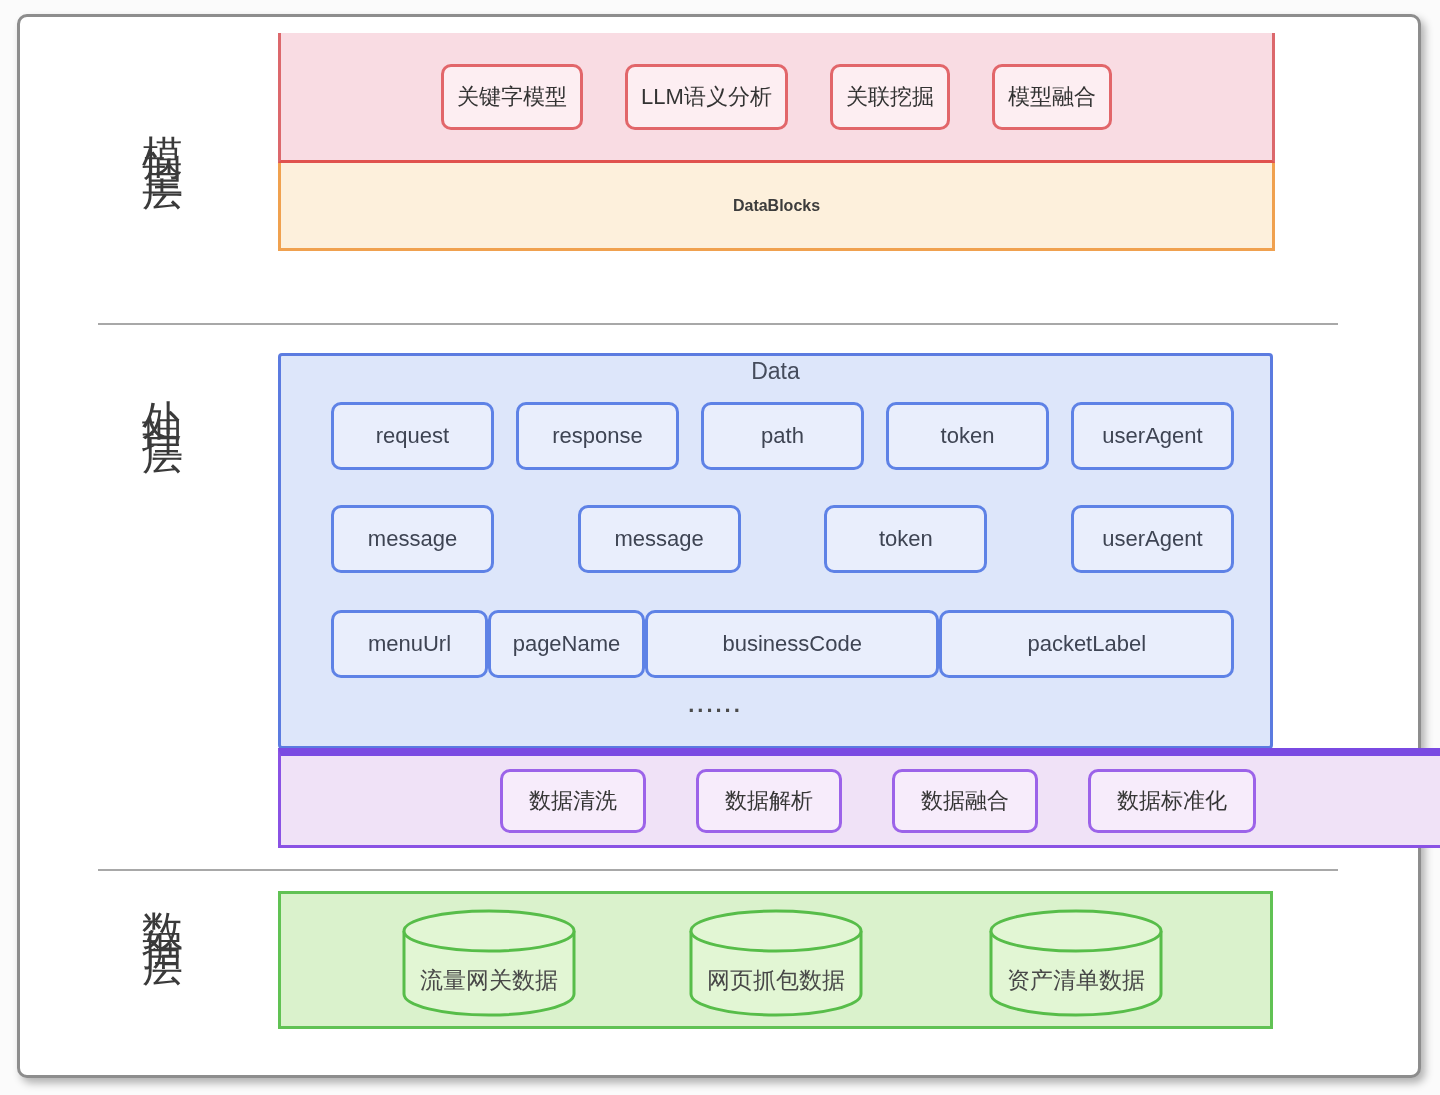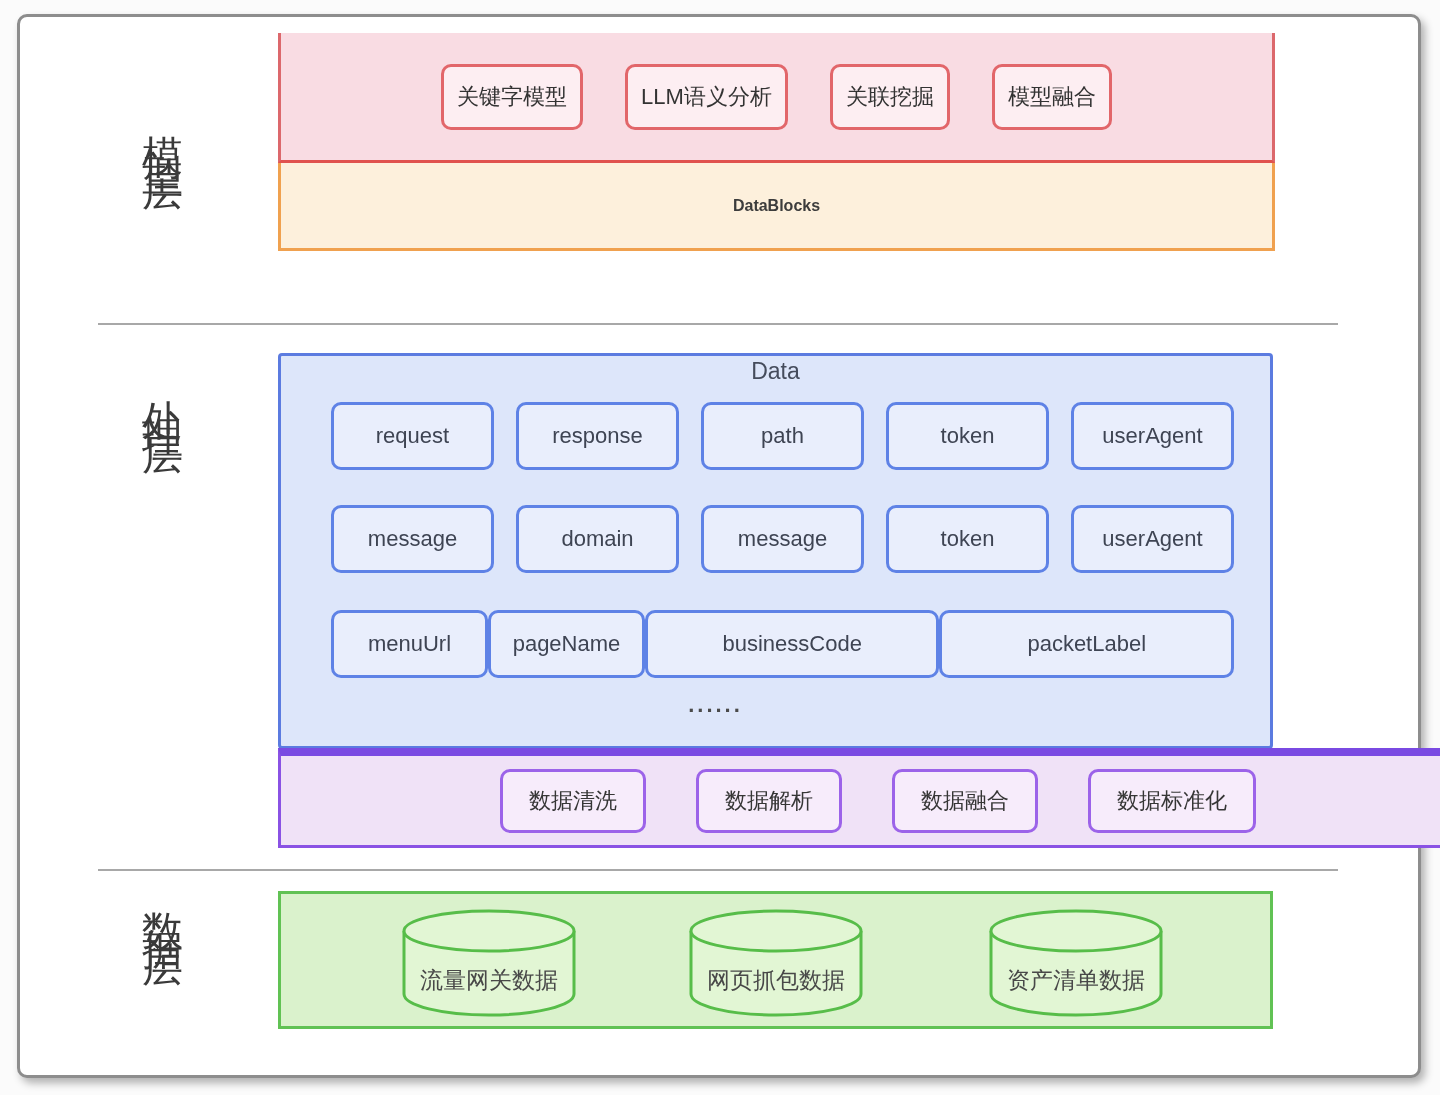--- a/index.html
+++ b/index.html
@@ -188,21 +188,20 @@
     <div class="data-title">Data</div>
     <div class="field-row row-1">
       <div class="field-box w-std">request</div>
       <div class="field-box w-std">response</div>
       <div class="field-box w-std">path</div>
       <div class="field-box w-std">token</div>
       <div class="field-box w-std">userAgent</div>
     </div>
     <div class="field-row row-2">
       <div class="field-box w-std">message</div>
-      <div class="field-box w-std">domain</div>
       <div class="field-box w-std">message</div>
       <div class="field-box w-std">token</div>
       <div class="field-box w-std">userAgent</div>
     </div>
     <div class="field-row row-3">
       <div class="field-box w-std">menuUrl</div>
       <div class="field-box w-std">pageName</div>
       <div class="field-box w-wide">businessCode</div>
       <div class="field-box w-wide">packetLabel</div>
     </div>

